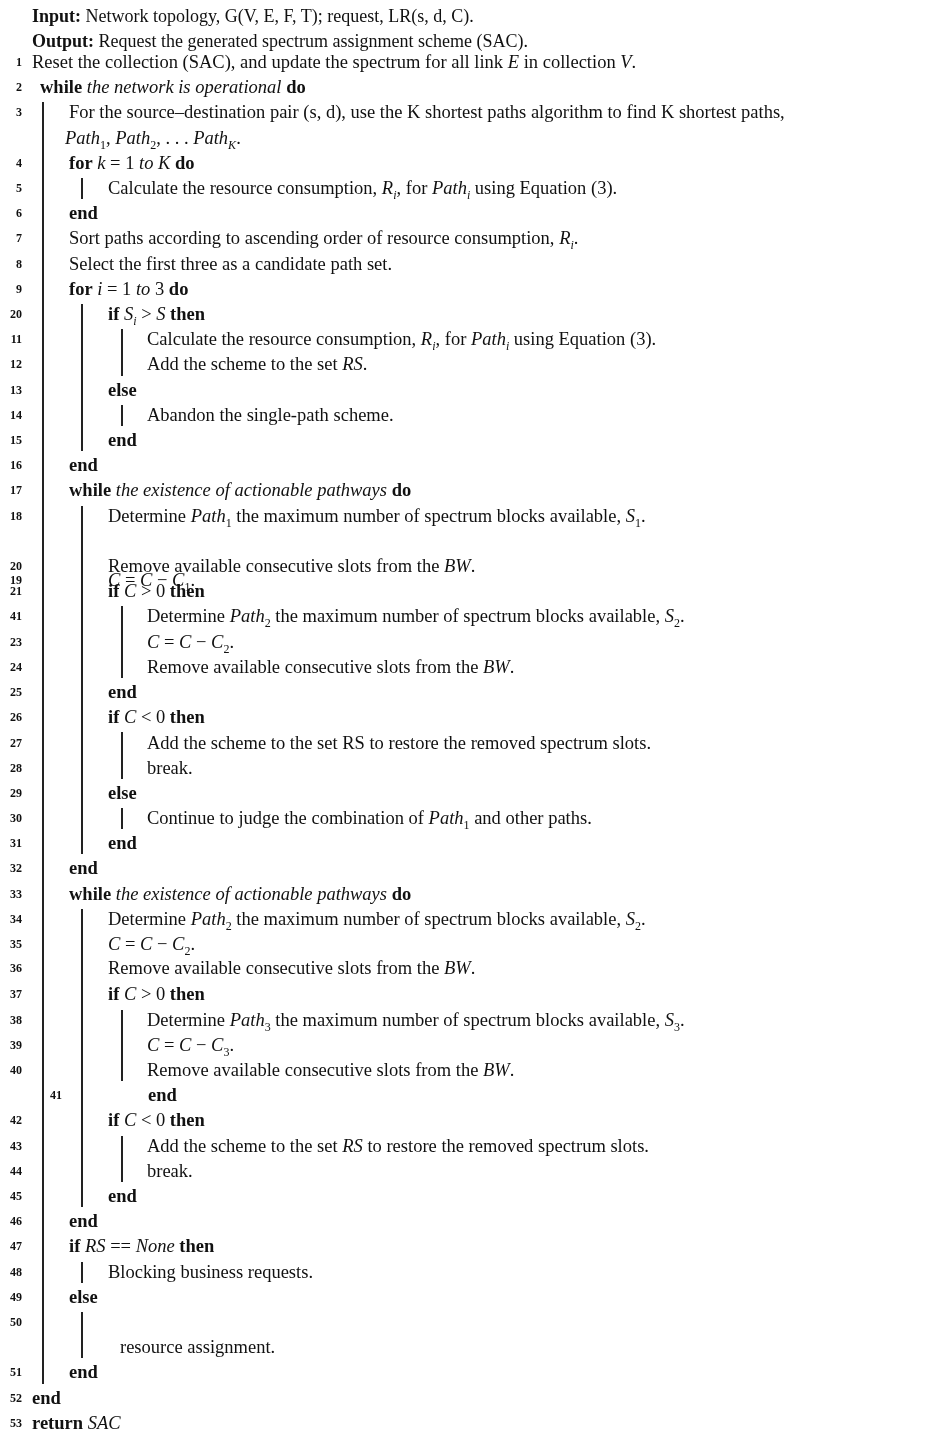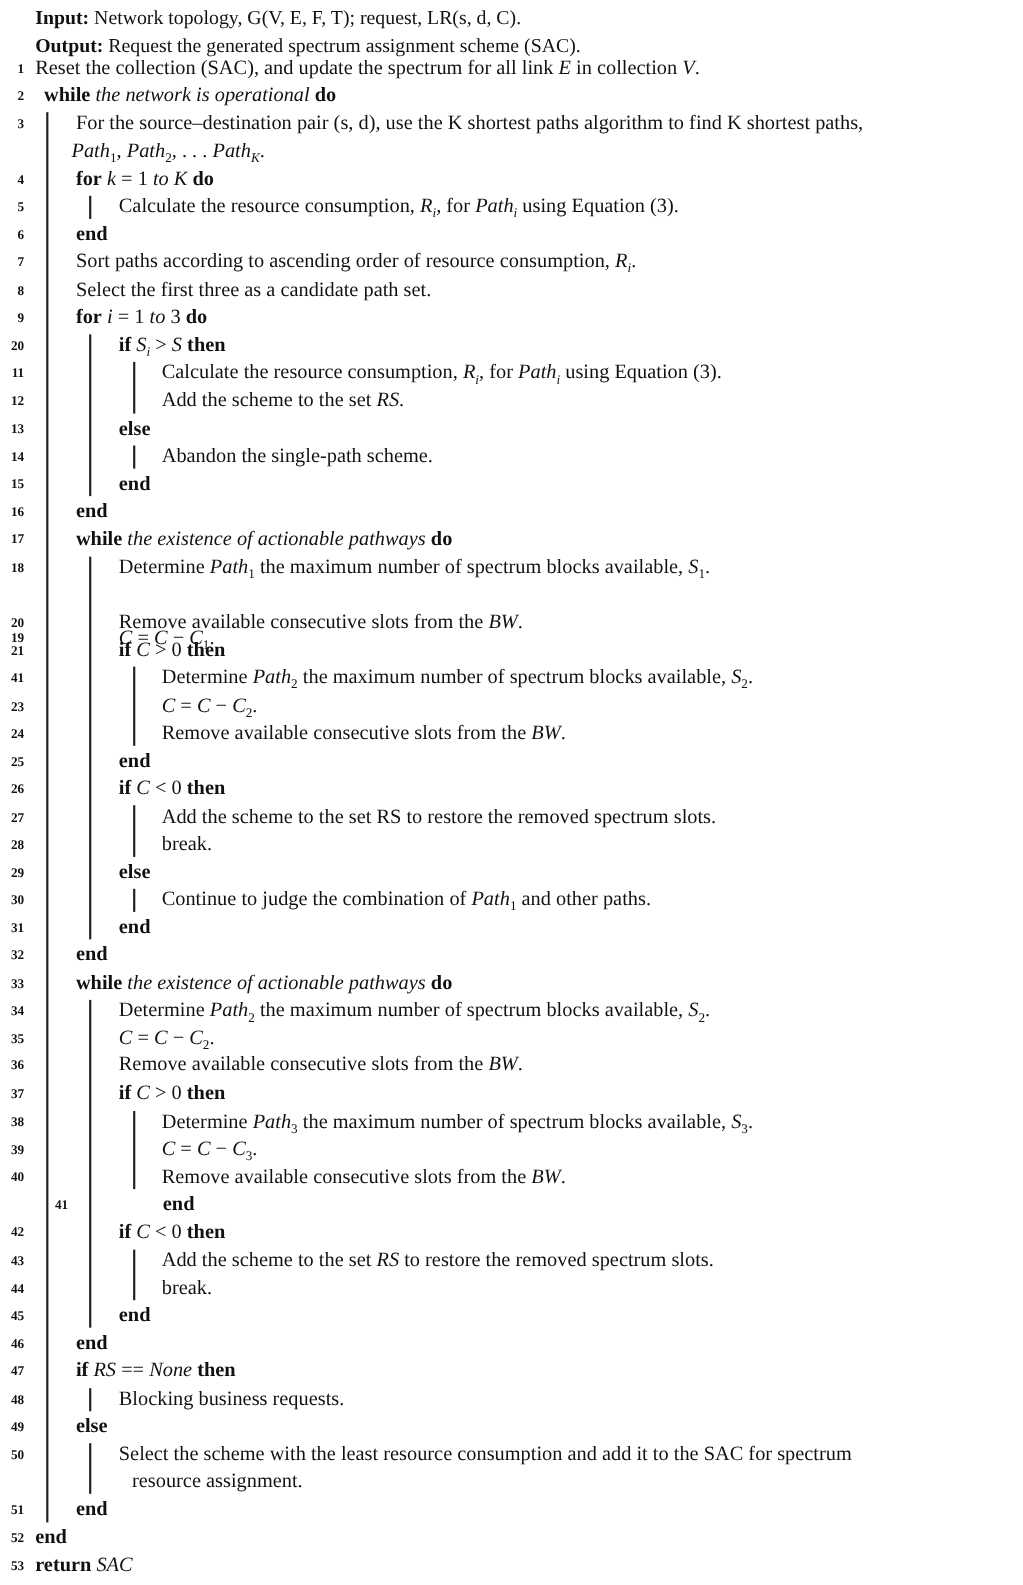--- a/index.html
+++ b/index.html
@@ -231,21 +231,20 @@
       <div class="ln" style="top: 1259.6px;">
         <span class="num">48</span>
         <span class="txt" style="left: 108px;">Blocking business requests.</span>
       </div>
       <div class="ln" style="top: 1284.8px;">
         <span class="num">49</span>
         <span class="txt" style="left: 69px;"><b>else</b></span>
       </div>
       <div class="ln" style="top: 1310px;">
         <span class="num">50</span>
-        <span class="txt" style="left: 108px;">Select the scheme with the least resource consumption and add it to the SAC for spectrum</span>
       </div>
       <div class="ln" style="top: 1335.2px;">
         <span class="num"></span>
         <span class="txt" style="left: 120px;">resource assignment.</span>
       </div>
       <div class="ln" style="top: 1360.4px;">
         <span class="num">51</span>
         <span class="txt" style="left: 69px;"><b>end</b></span>
       </div>
       <div class="ln" style="top: 1385.6px;">

